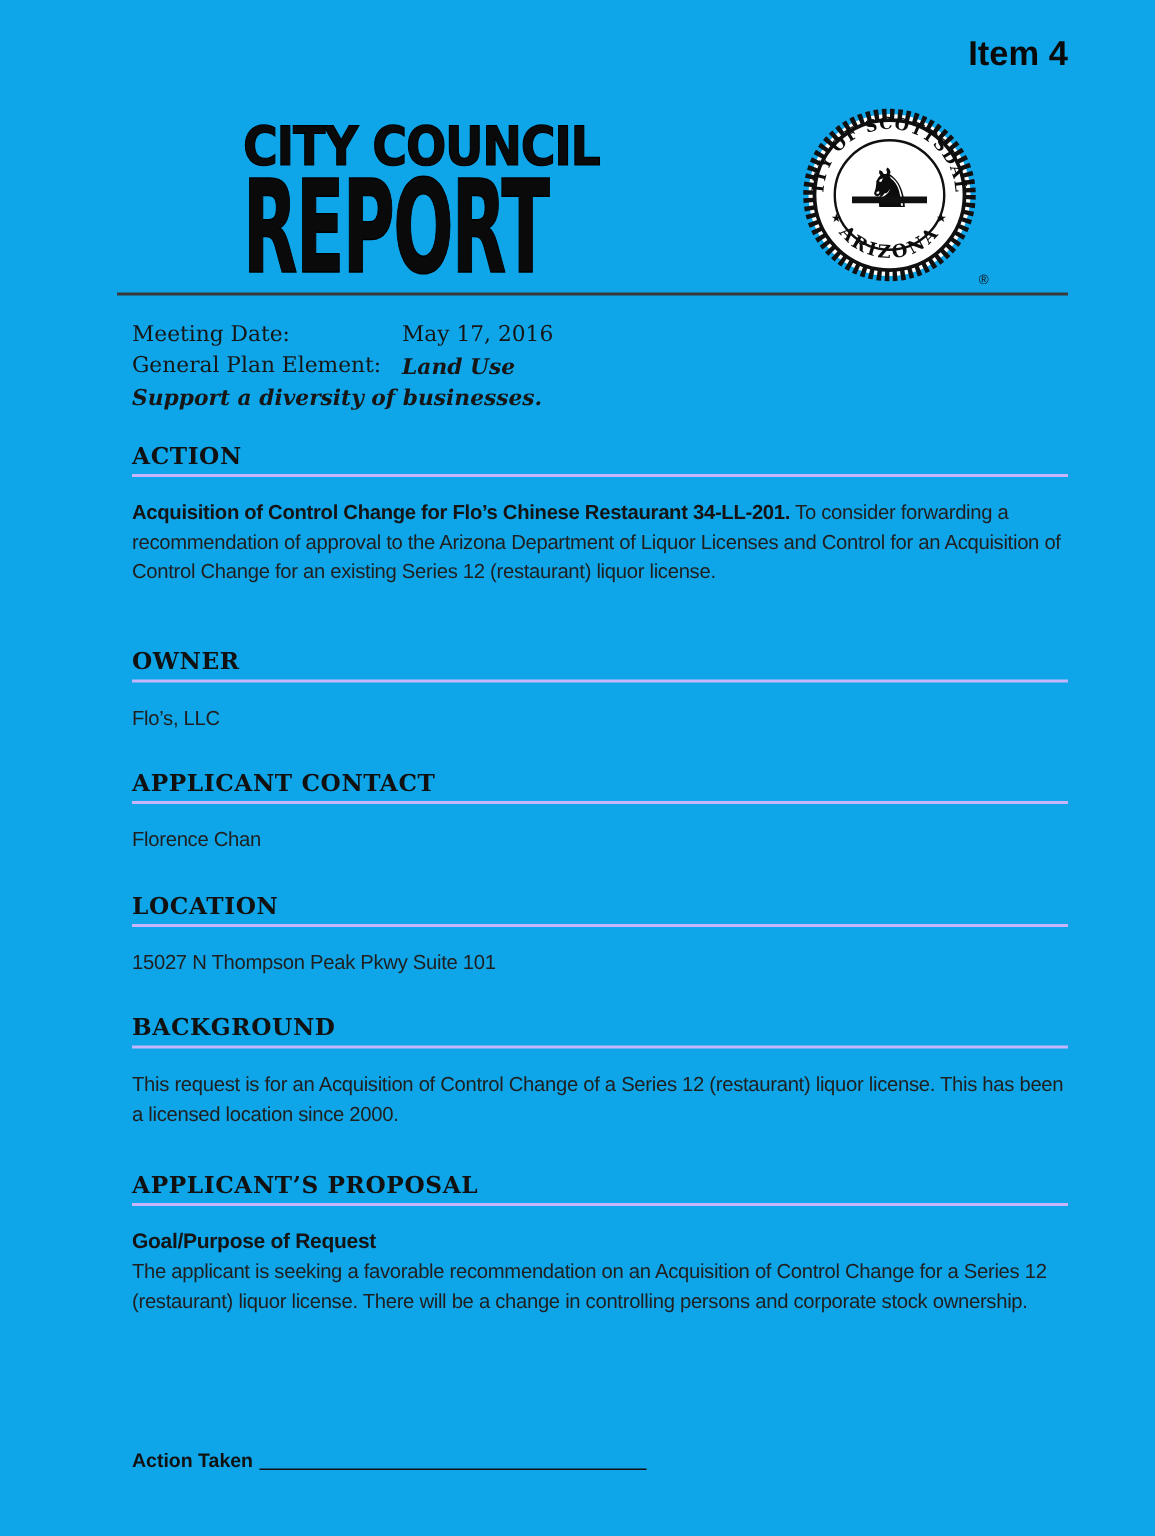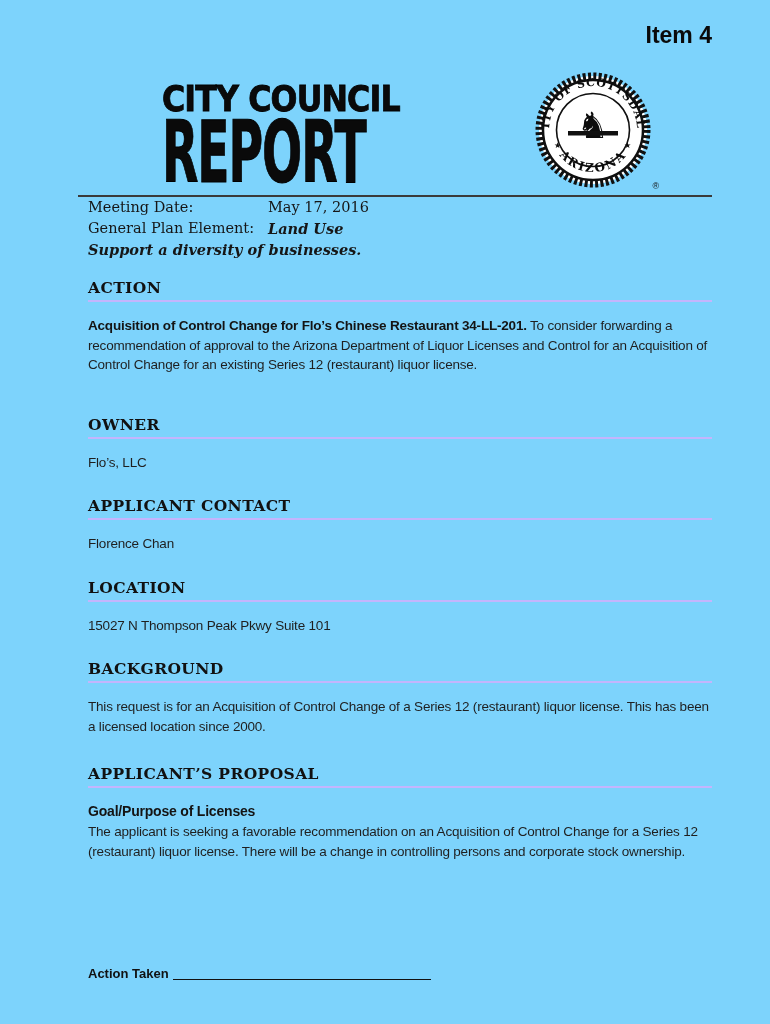--- a/index.html
+++ b/index.html
@@ -1,19 +1,19 @@
 <!DOCTYPE html>
 <html><head>
 <meta charset="utf-8">
 <style>
   html,body{margin:0;padding:0;background:#888;}
   .page{
     position:relative;
     width:770px;height:1024px;
-    background:#7dd3fc;
+    background:#0ea5e9;
     font-family:"Liberation Sans",sans-serif;
     color:#1c1c1c;
     overflow:hidden;
     box-sizing:border-box;
     padding:22px 58px 0 88px;
   }
   .item-label{
     text-align:right;
     font-family:"Liberation Sans",sans-serif;
     font-weight:bold;
@@ -64,20 +64,21 @@
     position:absolute;
     right:-5px;bottom:0px;
     font-size:9px;color:#111;
   }
   .header-rule{
     border:none;
     border-top:2.5px solid #3a3a3a;
     margin:2px 0 0 -10px;
   }
   .meta{
+    margin-top:16px;
     font-family:"DejaVu Serif","Liberation Serif",serif;
     font-size:14.5px;
     line-height:21px;
     color:#161616;
   }
   .meta-row{display:flex;}
   .meta-label{width:180px;flex:0 0 auto;}
   .meta-value{}
   .meta-value.em{font-weight:bold;font-style:italic;}
   .section-heading{
@@ -189,20 +190,20 @@
   <div class="section-heading mt-sec">APPLICANT CONTACT</div>
   <div class="body-text">Florence Chan</div>
 
   <div class="section-heading mt-sec">LOCATION</div>
   <div class="body-text">15027 N Thompson Peak Pkwy Suite 101</div>
 
   <div class="section-heading mt-sec">BACKGROUND</div>
   <div class="body-text">This request is for an Acquisition of Control Change of a Series 12 (restaurant) liquor license. This has been a licensed location since 2000.</div>
 
   <div class="section-heading mt-prop">APPLICANT’S PROPOSAL</div>
-  <div class="subheading">Goal/Purpose of Licenses</div>
+  <div class="subheading">Goal/Purpose of Request</div>
   <div class="body-text para-tight">The applicant is seeking a favorable recommendation on an Acquisition of Control Change for a Series 12 (restaurant) liquor license. There will be a change in controlling persons and corporate stock ownership.</div>
 
   <div class="footer">
     <span>Action Taken</span><span class="footer-line"></span>
   </div>
 
 </div>
 
 </body></html>

